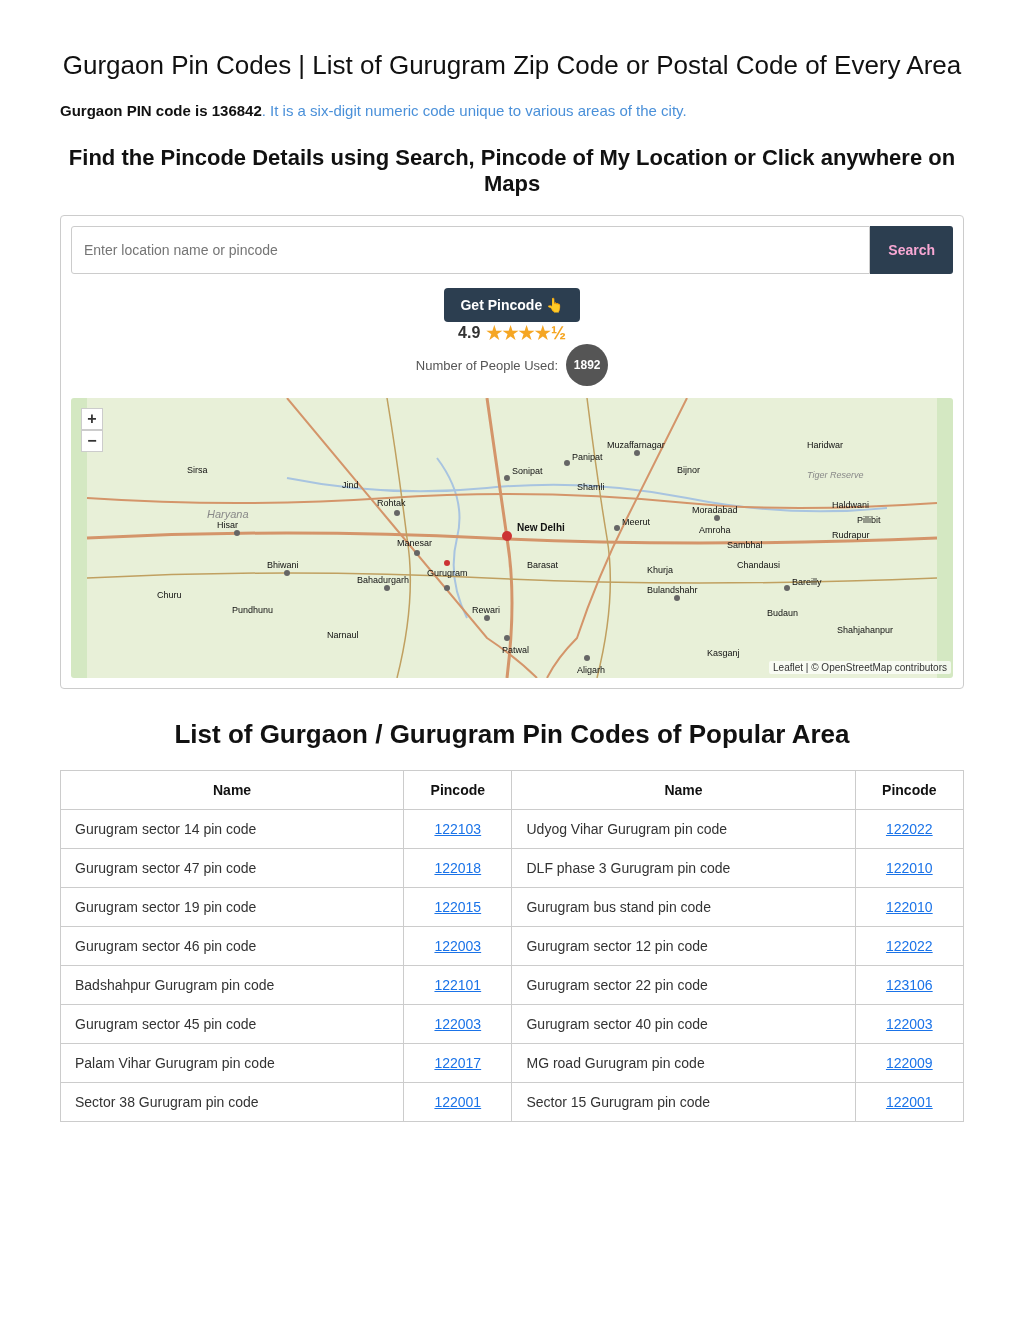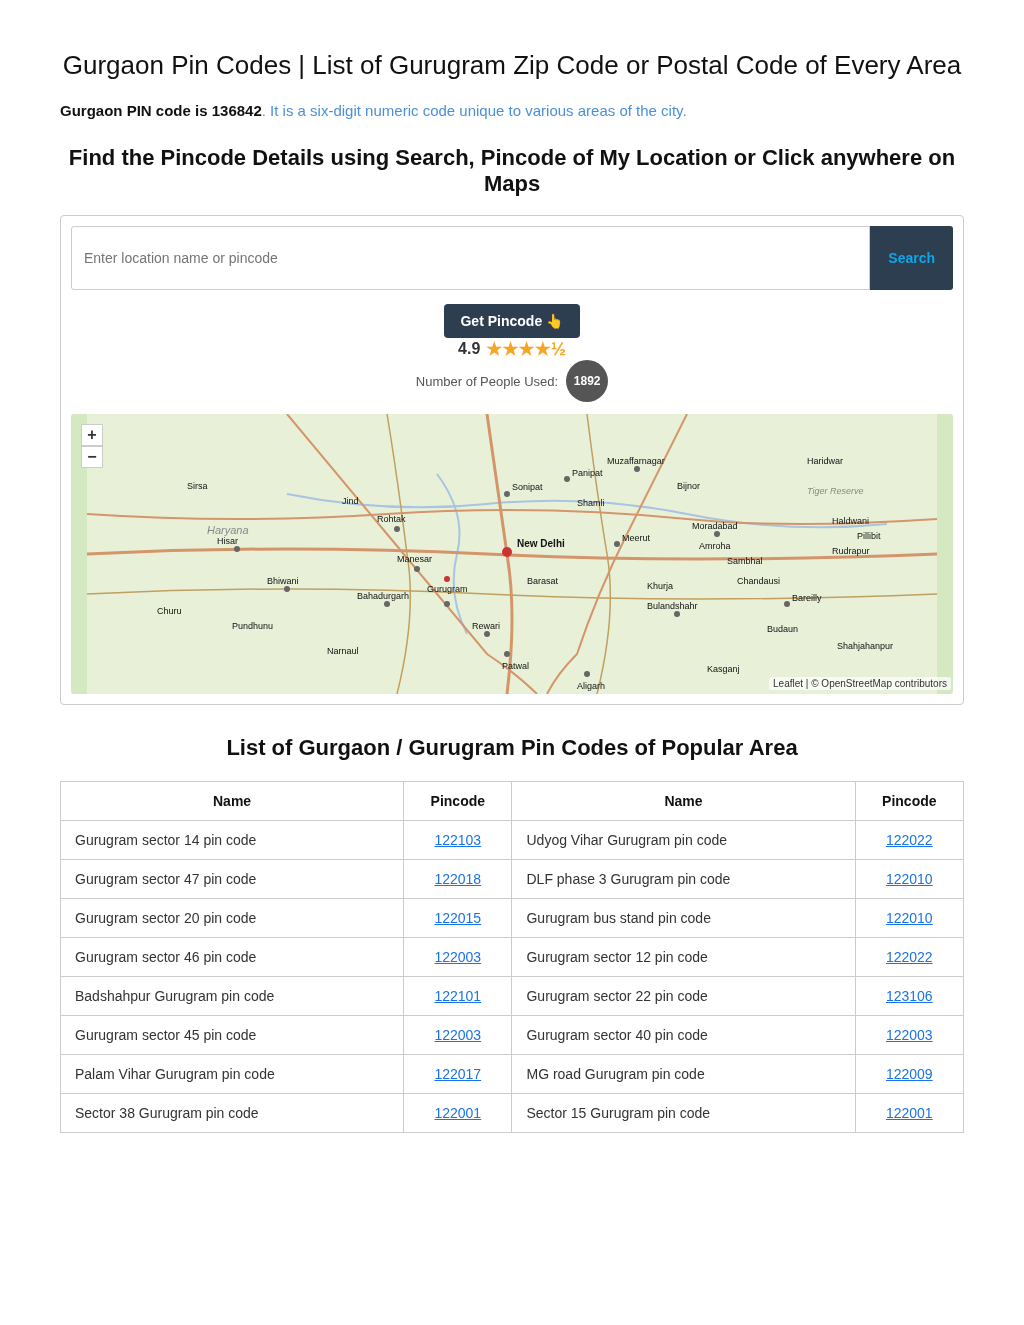--- a/index.html
+++ b/index.html
@@ -50,23 +50,23 @@
       flex: 1;
       border: 1px solid #ccc;
       padding: 8px 12px;
       font-size: 14px;
       border-radius: 3px 0 0 3px;
       color: #ec4899;
       outline: none;
     }
     .search-button {
       background: #2c3e50;
-      color: #0ea5e9;
+      color: #f9a8d4;
       border: none;
-      padding: 24px 18px;
+      padding: 16px 18px;
       font-size: 14px;
       cursor: pointer;
       border-radius: 0 3px 3px 0;
       font-weight: bold;
     }
     .map-toolbar {
       display: flex;
       align-items: center;
       justify-content: space-between;
       margin-bottom: 8px;
@@ -154,21 +154,21 @@
       cursor: pointer;
       display: flex;
       align-items: center;
       justify-content: center;
       font-weight: bold;
       color: #333;
       line-height: 1;
     }
     h3 {
       text-align: center;
-      font-size: 22px;
+      font-size: 26px;
       font-weight: bold;
       margin: 30px 0 20px;
       color: #111;
     }
     .pincode-table {
       width: 100%;
       border-collapse: collapse;
       font-size: 14px;
     }
     .pincode-table th, .pincode-table td {
@@ -350,21 +350,21 @@
     <td>Udyog Vihar Gurugram pin code</td>
     <td class="pin-col"><a href="#">122022</a></td>
   </tr>
       <tr>
     <td>Gurugram sector 47 pin code</td>
     <td class="pin-col"><a href="#">122018</a></td>
     <td>DLF phase 3 Gurugram pin code</td>
     <td class="pin-col"><a href="#">122010</a></td>
   </tr>
       <tr>
-    <td>Gurugram sector 20 pin code</td>
+    <td>Gurugram sector 19 pin code</td>
     <td class="pin-col"><a href="#">122015</a></td>
     <td>Gurugram bus stand pin code</td>
     <td class="pin-col"><a href="#">122010</a></td>
   </tr>
       <tr>
     <td>Gurugram sector 46 pin code</td>
     <td class="pin-col"><a href="#">122003</a></td>
     <td>Gurugram sector 12 pin code</td>
     <td class="pin-col"><a href="#">122022</a></td>
   </tr>

